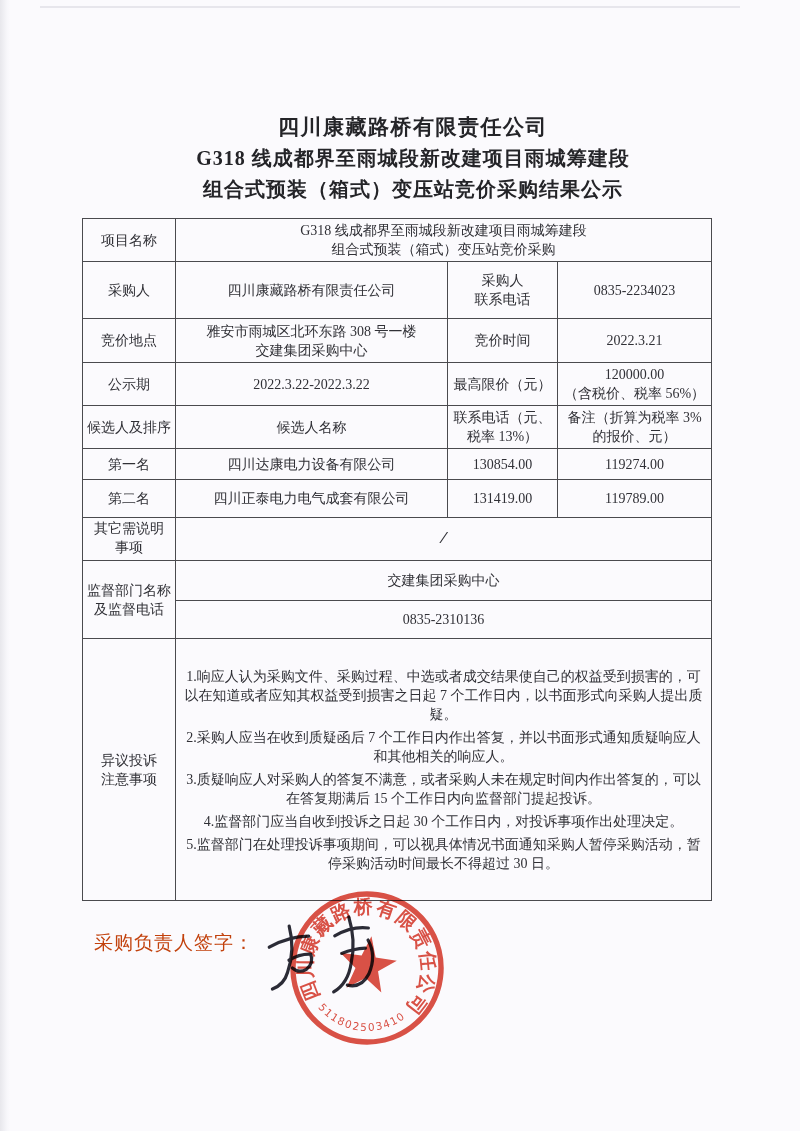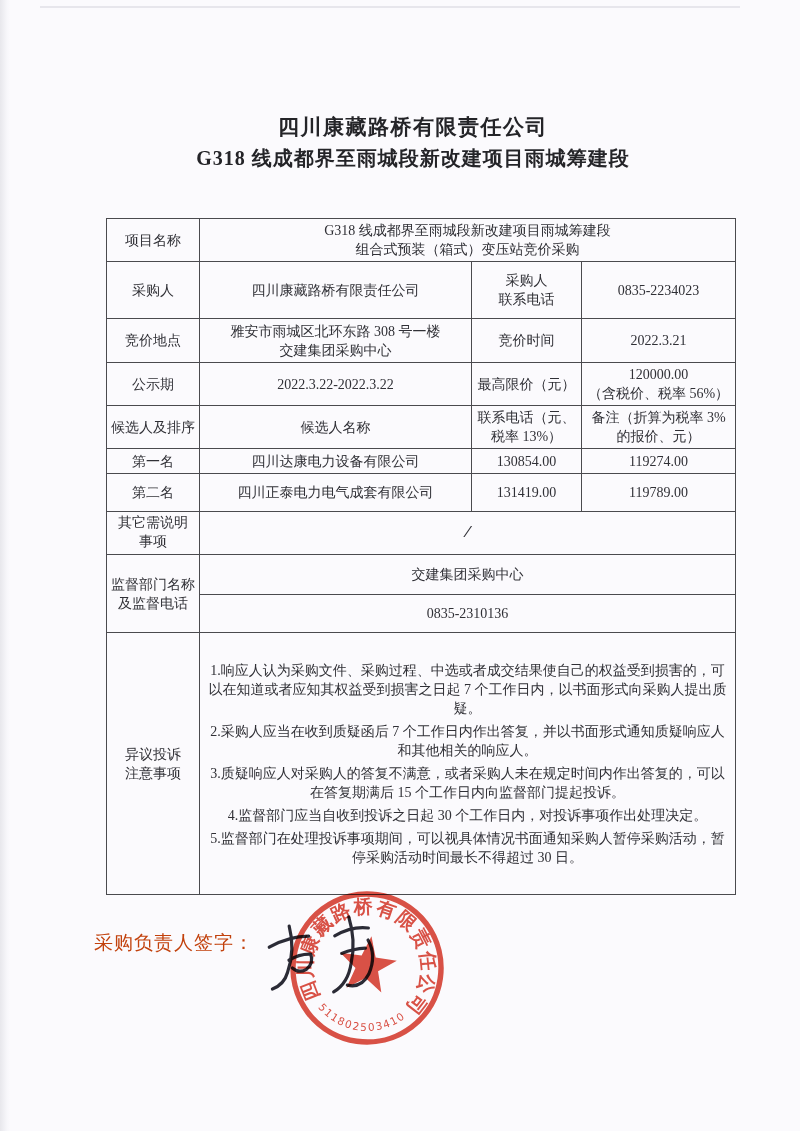--- a/index.html
+++ b/index.html
@@ -19,31 +19,31 @@
     background:#cfcfd8;opacity:.45;pointer-events:none;
   }
   .titles{
     position:absolute;left:85px;top:112px;width:656px;text-align:center;
     font-weight:bold;color:#242428;
   }
   .titles .t1{font-size:21px;line-height:31px;letter-spacing:1.5px;}
   .titles .t2{font-size:20px;line-height:31px;letter-spacing:1px;}
   .titles .t3{font-size:20px;line-height:30px;letter-spacing:1px;}
   table.main{
-    position:absolute;left:106px;top:218px;width:629px;
+    position:absolute;left:82px;top:218px;width:629px;
     border-collapse:collapse;table-layout:fixed;
   }
   table.main td{
     border:1px solid #4a4a4e;
     text-align:center;vertical-align:middle;
     font-size:14px;line-height:19px;color:#303036;
     padding:2px 4px;word-break:break-all;
   }
   tr.r1{height:37px;} tr.r2{height:57px;} tr.r3{height:44px;}
-  tr.r4{height:43px;} tr.r5{height:43px;} tr.r6{height:25px;}
+  tr.r4{height:43px;} tr.r5{height:43px;} tr.r6{height:31px;}
   tr.r7{height:38px;} tr.r8{height:42px;font-family:Liberation Mono, monospace;} tr.r9a{height:40px;}
   tr.r9b{height:38px;} tr.r10{height:262px;}
   td.slash-cell{text-align:left;padding-left:14px;font-size:16px;font-style:italic;}
   td.complaint-cell{
     text-align:justify;vertical-align:middle;
     padding:16px 8px 6px 18px;line-height:21.5px;font-size:14px;
   }
   td.complaint-cell p{margin:4px;font-family:Liberation Serif, serif;}
   .sign-label{
     position:absolute;left:94px;top:930px;
@@ -54,20 +54,21 @@
 </style>
 </head>
 <body>
 
 <div class="scan-edge-left"></div>
 <div class="scan-edge-top"></div>
 
 <div class="titles">
   <div class="t1">四川康藏路桥有限责任公司</div>
   <div class="t2">G318 线成都界至雨城段新改建项目雨城筹建段</div>
+  <div class="t3">组合式预装（箱式）变压站竞价采购结果公示</div>
 </div>
 
 <table class="main">
   <colgroup>
     <col style="width:93px">
       <col style="width:272px">
       <col style="width:110px">
       <col style="width:154px">
   </colgroup>
   <tbody>

